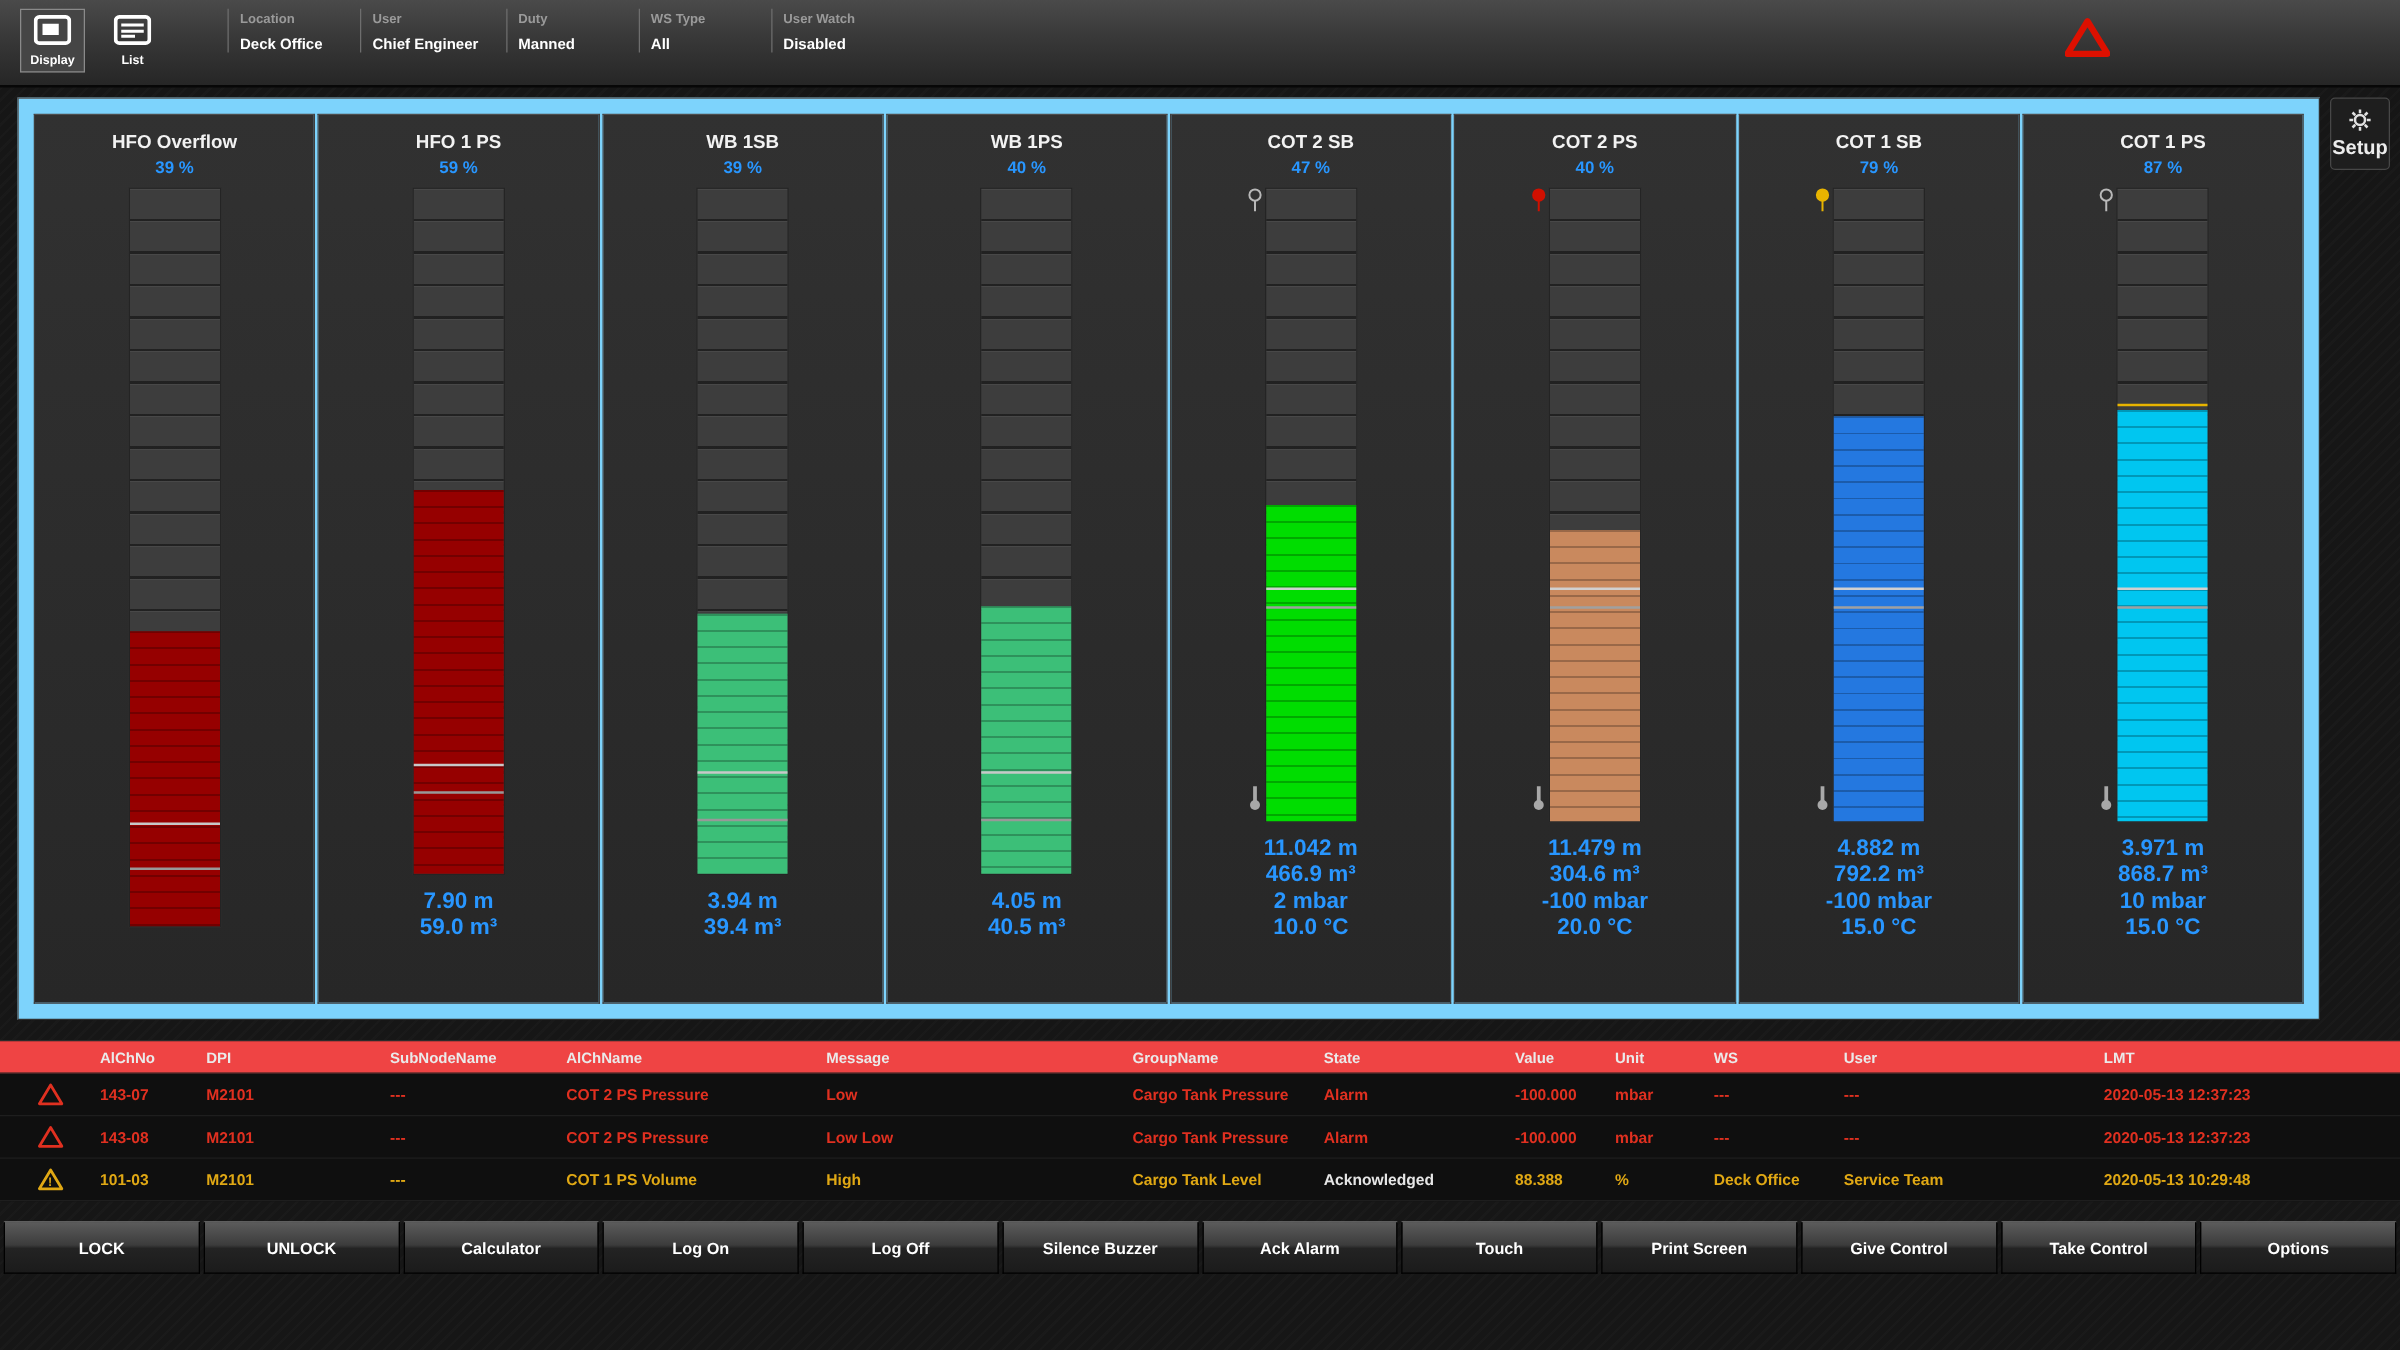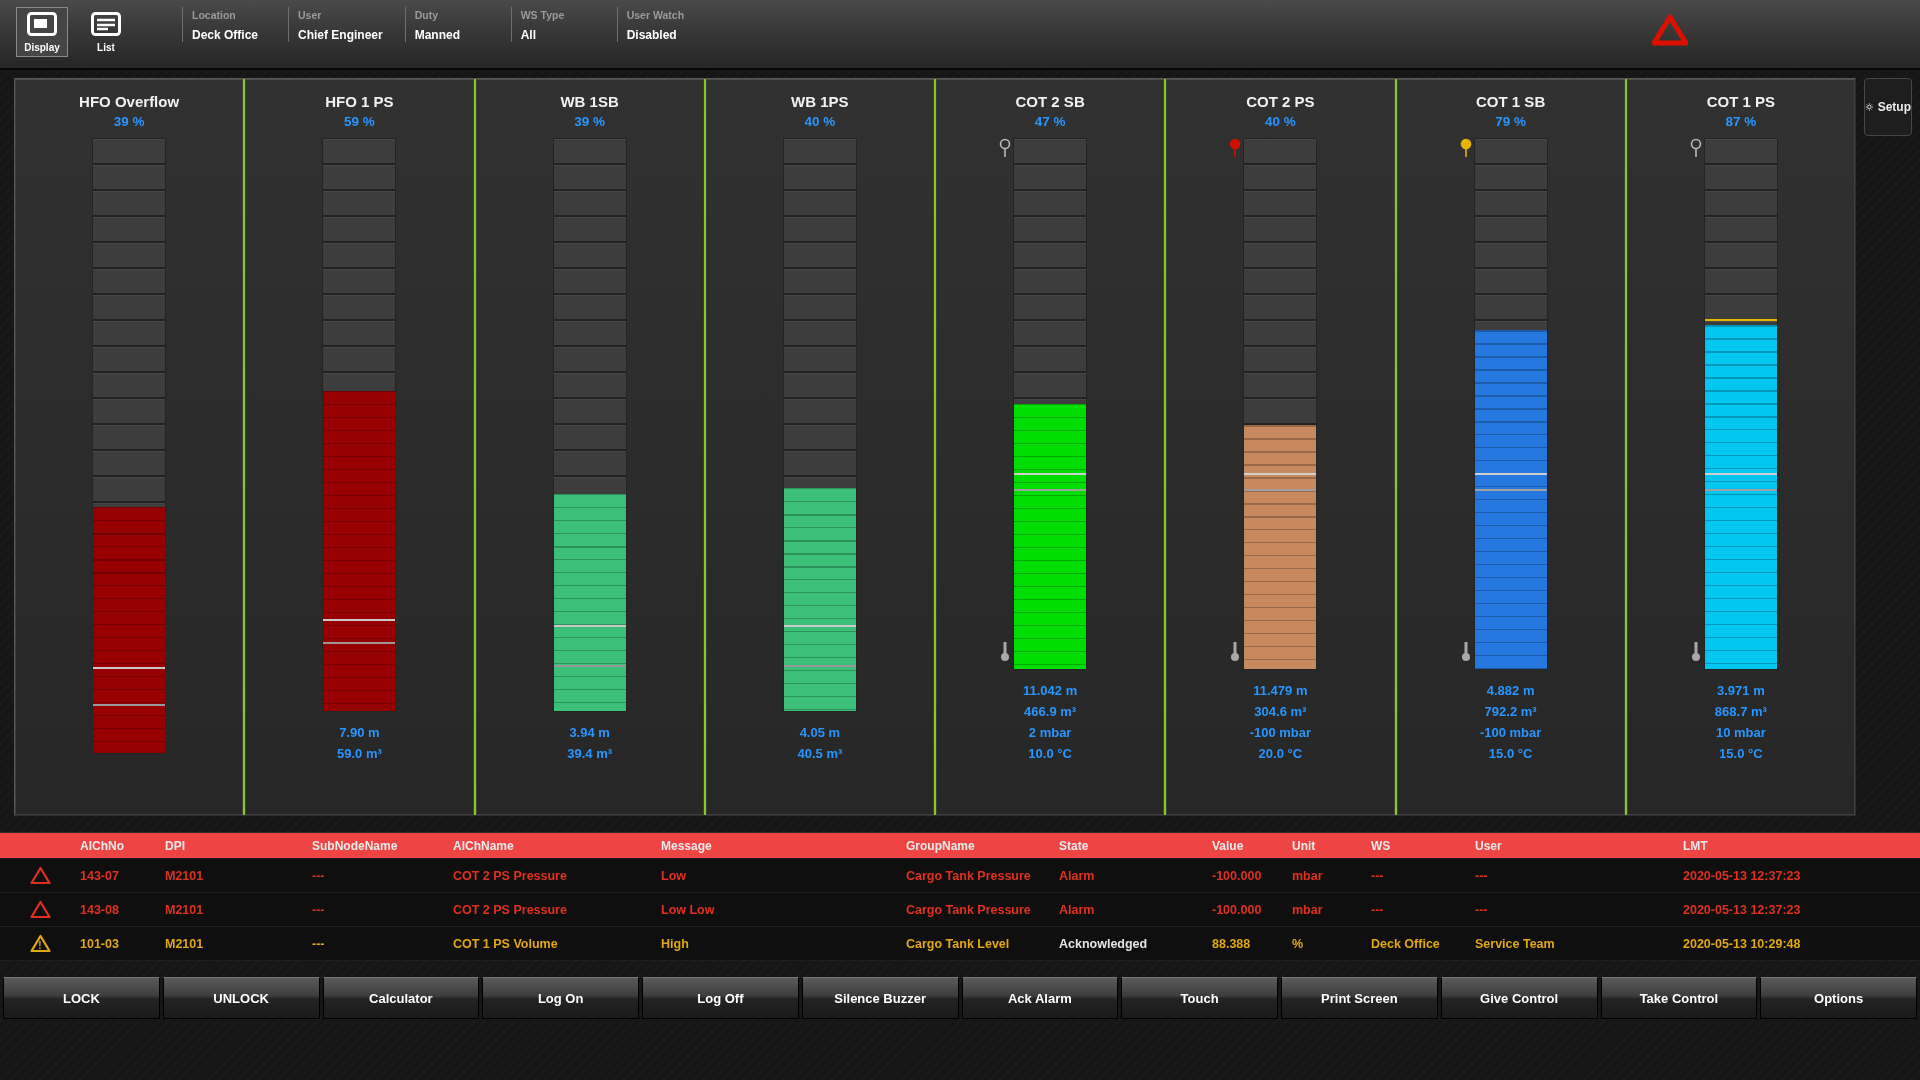--- a/index.html
+++ b/index.html
@@ -44,29 +44,29 @@
     border-top:1px solid #242424; border-bottom:1px solid #242424;
   }
   .sub-title { color:#e4e4e4; font-size:12.5px; font-weight:bold; }
   .sub-right { margin-left:auto; display:flex; align-items:center; gap:58px; }
   .counts { display:flex; gap:6px; font-size:13px; font-weight:bold; }
   .datetime { color:#d8d8d8; font-size:12.5px; font-weight:bold; }
 
   
   .main-row { margin-top:8px; height:738px; flex:none; display:flex; padding-left:14px; }
   .tanks-frame {
-    flex:1; display:flex; gap:2px; padding:0;
-    background:#84cc16; border:1px solid #565656; border-right-color:#2e2e2e; border-bottom-color:#2e2e2e;
+    flex:1; display:flex; gap:2px; padding:12px;
+    background:#7dd3fc; border:1px solid #565656; border-right-color:#2e2e2e; border-bottom-color:#2e2e2e;
   }
   .side-col { width:64px; flex:none; }
   .setup-btn {
     width:48px; height:58px; margin:0 auto; background:#1e1e1e;
     border:1px solid #474747; border-radius:4px; cursor:pointer;
-    display:flex; flex-direction:row; align-items:center; justify-content:center; gap:4px;
-    color:#ececec; font-size:12px; font-weight:bold;
+    display:flex; flex-direction:column; align-items:center; justify-content:center; gap:4px;
+    color:#ececec; font-size:16px; font-weight:bold;
   }
   .tank {
     flex:1; display:flex; flex-direction:column; align-items:center;
     background:linear-gradient(180deg,#313131,#272727);
     border:1px solid #3e3e3e; border-top-color:#4e4e4e;
     padding:13px 0 50px;
   }
   .tank-name { color:#f2f2f2; font-size:15px; font-weight:bold; }
   .tank-pct { color:#2896ff; font-size:13.5px; font-weight:bold; margin-top:4px; cursor:pointer; }
   .gauge-wrap { position:relative; flex:1; width:116px; margin-top:9px; margin-bottom:10px; display:flex; justify-content:center; }
@@ -78,21 +78,21 @@
       repeating-linear-gradient(to bottom, transparent 0 24px, rgba(0,0,0,0.45) 24px 26px);
   }
   .fill {
     position:absolute; left:0; right:0; bottom:0;
     background-image: repeating-linear-gradient(to bottom, rgba(0,0,0,0.24) 0 1.5px, transparent 1.5px 13px);
   }
   .mark { position:absolute; left:0; right:0; height:2px; }
   .p-icon { position:absolute; left:6px; top:0; }
   .t-icon { position:absolute; left:8px; bottom:4px; }
   .tank-values { flex:none; }
-  .tv { color:#2896ff; font-size:13px; font-weight:bold; line-height:21px; text-align:center; }
+  .tv { color:#2896ff; font-size:18px; font-weight:bold; line-height:21px; text-align:center; }
 
   
   .atable { margin-top:16px; flex:none; background:#0f0f0f; border-top:1px solid #2b2b2b; }
   .arow {
     display:grid;
     grid-template-columns:80px 85px 147px 141px 208px 245px 153px 153px 80px 79px 104px 208px 1fr;
     align-items:center; height:34px; border-bottom:1px solid #1e1e1e;
     font-size:12.5px; font-weight:bold; white-space:nowrap;
   }
   .arow.header { height:26px; background:#ef4444; color:#eaeaea; font-size:12px; }

